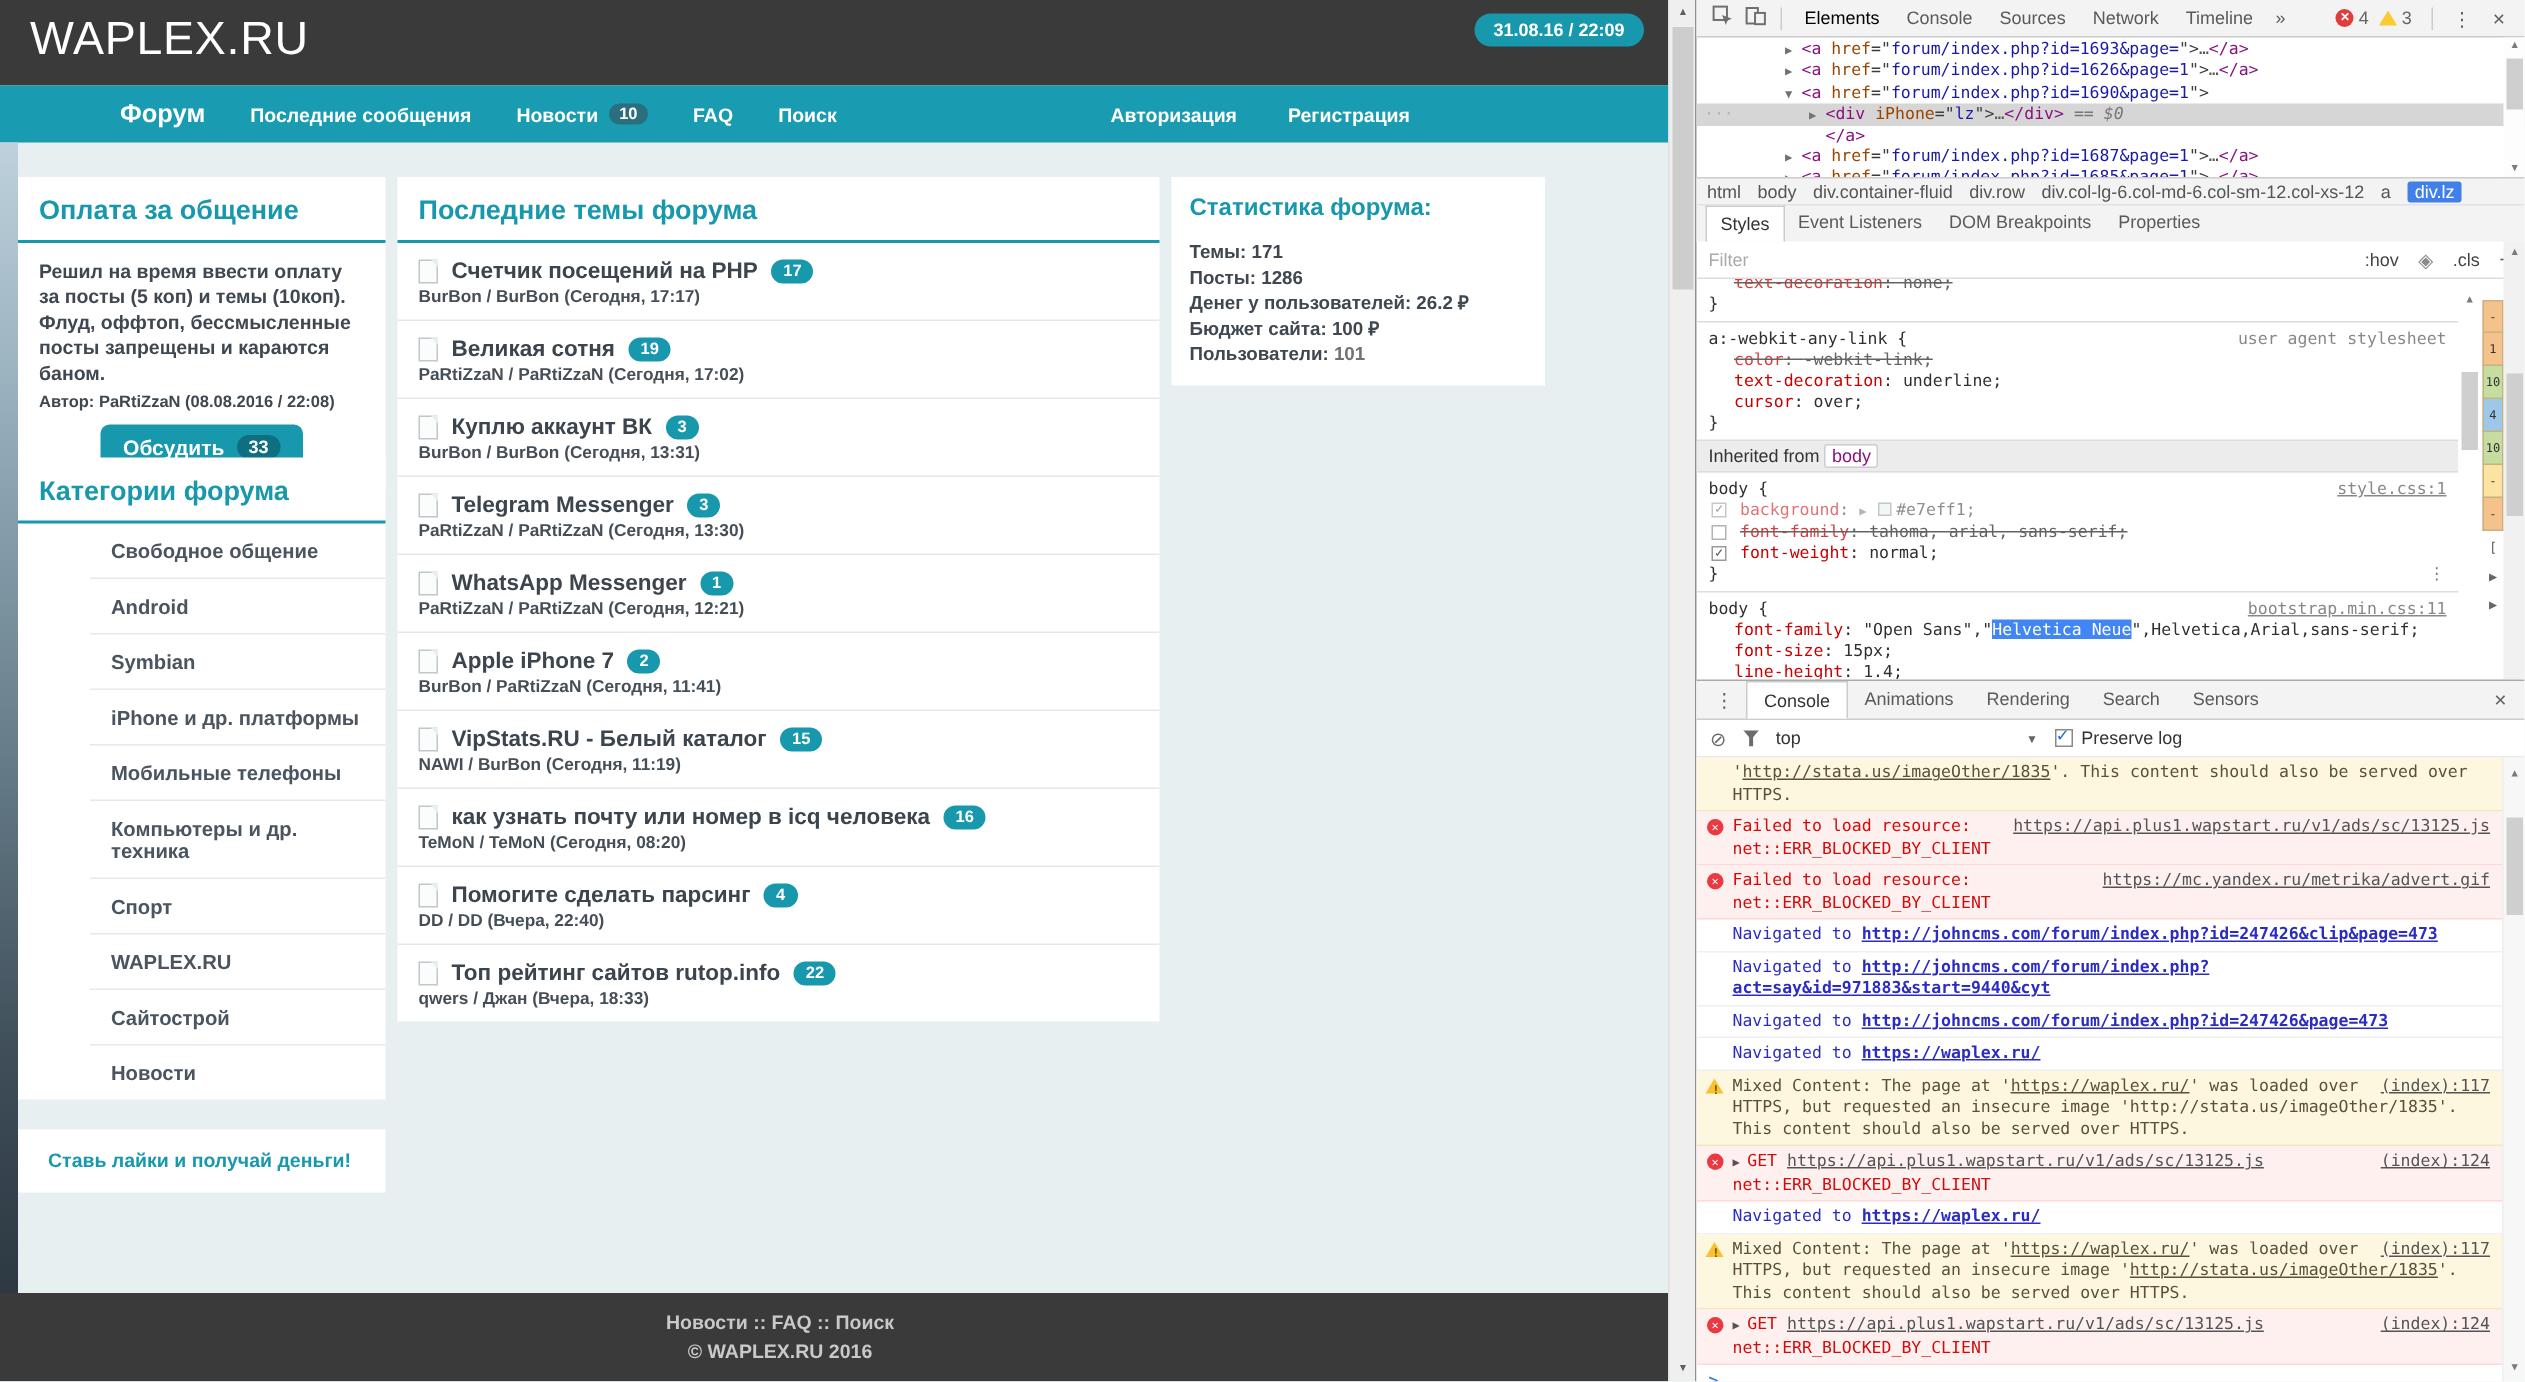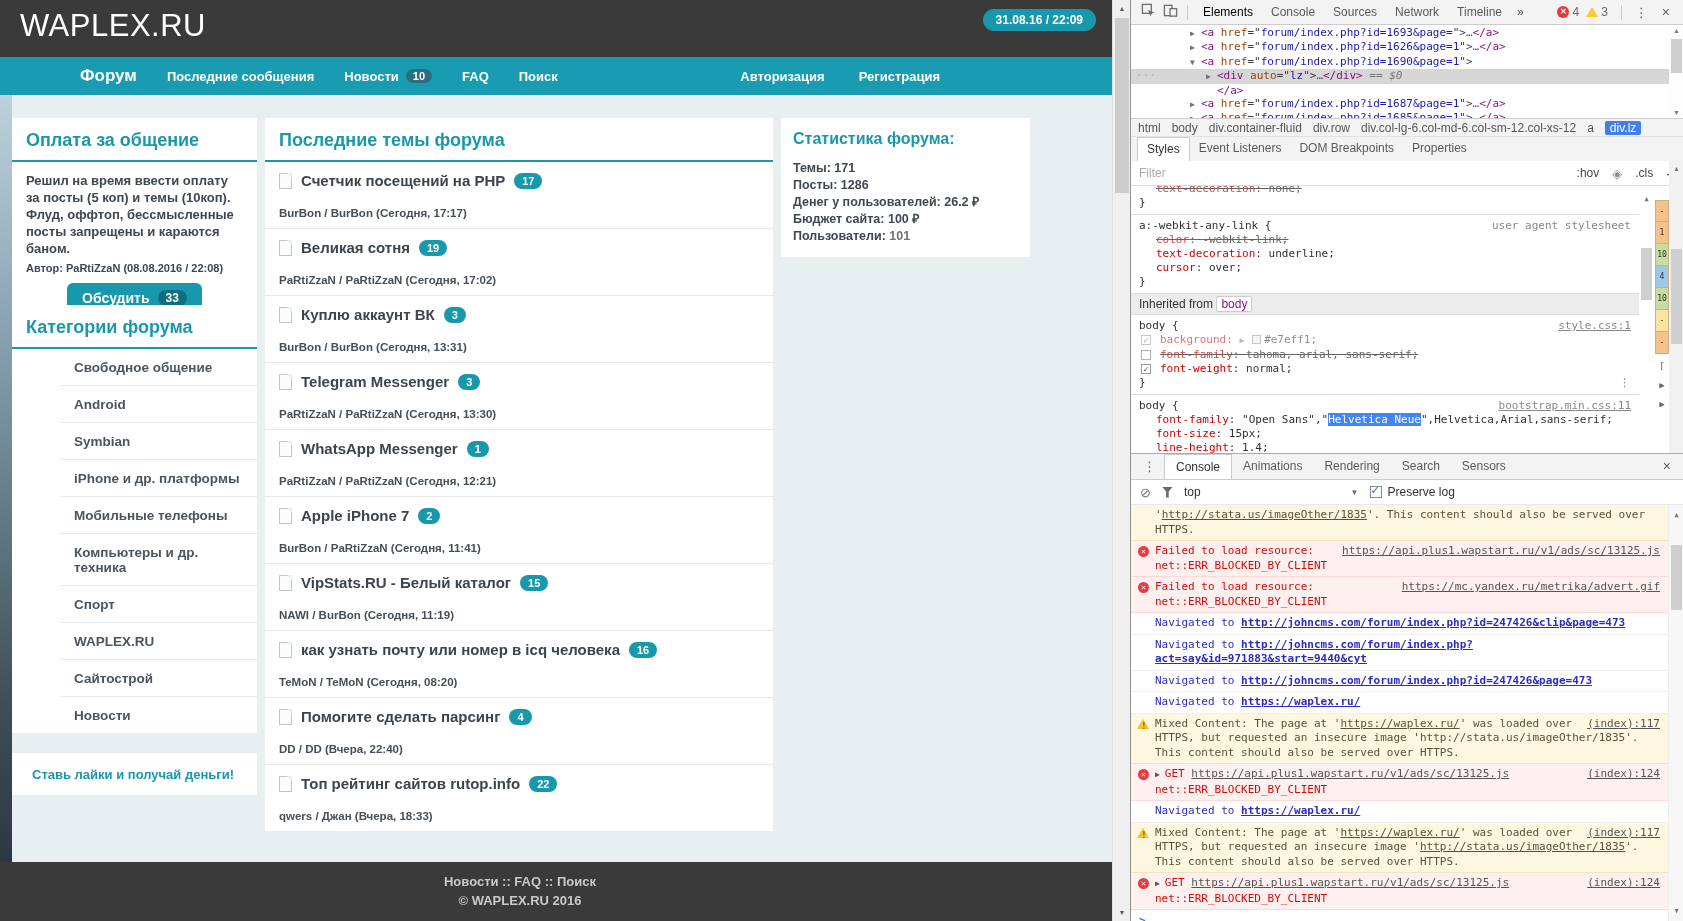--- a/index.html
+++ b/index.html
@@ -37,21 +37,21 @@
   .promo-panel { padding:12px 20px; }
   .promo-link { color:#1898ac; font-size:13px; font-weight:700; text-decoration:none; cursor:pointer; }
 
   .topic-row { padding:10px 14px 9px; border-top:1px solid #e7e7e7; }
   .topic-row:first-child { border-top:none; }
   .topic-line { display:flex; align-items:center; gap:9px; }
   .doc-icon { width:13px; height:16px; border:1px solid #bfc7cb; background:#fbfcfc; position:relative; flex:none; }
   .doc-icon::after { content:""; position:absolute; right:-1px; top:-1px; border-style:solid; border-width:0 5px 5px 0; border-color:transparent #e7eff1 transparent transparent; }
   .topic-title { font-size:15px; font-weight:700; color:#3c454d; cursor:pointer; }
   .reply-badge { background:#1898ac; color:#fff; font-size:11px; font-weight:700; border-radius:9px; padding:2px 8px; }
-  .topic-meta { font-size:11.5px; font-weight:700; color:#464f57; margin-top:18px; }
+  .topic-meta { font-size:11.5px; font-weight:700; color:#464f57; margin-top:3px; }
 
   .stats-title { color:#1898ac; font-size:16px; font-weight:700; padding:12px 12px 9px; }
   .stats-body { padding:3px 12px 12px; }
   .stat-row { font-size:12.5px; font-weight:700; color:#3f4850; line-height:17px; }
   .stat-link { color:#737373; cursor:pointer; }
 
   .p-footer { position:absolute; left:0; bottom:0; width:1112px; height:59px; background:#3a3a3a; }
   .footer-inner { width:1040px; padding-top:10px; text-align:center; color:#c9c9c9; font-size:13px; font-weight:700; line-height:19px; }
 
   
@@ -381,21 +381,21 @@
       </span>
       <span class="tsep"></span>
       <span class="kebab">⋮</span>
       <span class="dt-close">×</span>
     </div>
 
     <div class="el-pane" id="el-tree">
         <div class="trow" style="padding-left: 59px;"><span class="arr">▶</span><span class="tk-tag">&lt;a</span><span class="tk-attr"> href</span><span class="tk-pun">="</span><span class="tk-val">forum/index.php?id=1693&amp;page=</span><span class="tk-pun">"&gt;</span><span class="tk-txt">…</span><span class="tk-tag">&lt;/a&gt;</span></div>
         <div class="trow" style="padding-left: 59px;"><span class="arr">▶</span><span class="tk-tag">&lt;a</span><span class="tk-attr"> href</span><span class="tk-pun">="</span><span class="tk-val">forum/index.php?id=1626&amp;page=1</span><span class="tk-pun">"&gt;</span><span class="tk-txt">…</span><span class="tk-tag">&lt;/a&gt;</span></div>
         <div class="trow" style="padding-left: 59px;"><span class="arr">▼</span><span class="tk-tag">&lt;a</span><span class="tk-attr"> href</span><span class="tk-pun">="</span><span class="tk-val">forum/index.php?id=1690&amp;page=1</span><span class="tk-pun">"&gt;</span></div>
-        <div class="trow selected" style="padding-left: 75px;"><span class="guide-dots">···</span><span class="arr">▶</span><span class="tk-tag">&lt;div</span><span class="tk-attr"> auto</span><span class="tk-pun">="</span><span class="tk-val">lz</span><span class="tk-pun">"&gt;</span><span class="tk-txt">…</span><span class="tk-tag">&lt;/div&gt;</span><span class="tk-anno"> == $0</span></div>
+        <div class="trow selected" style="padding-left: 75px;"><span class="guide-dots">···</span><span class="arr">▶</span><span class="tk-tag">&lt;div</span><span class="tk-attr"> iPhone</span><span class="tk-pun">="</span><span class="tk-val">lz</span><span class="tk-pun">"&gt;</span><span class="tk-txt">…</span><span class="tk-tag">&lt;/div&gt;</span><span class="tk-anno"> == $0</span></div>
         <div class="trow" style="padding-left: 86px;"><span class="tk-tag">&lt;/a&gt;</span></div>
         <div class="trow" style="padding-left: 59px;"><span class="arr">▶</span><span class="tk-tag">&lt;a</span><span class="tk-attr"> href</span><span class="tk-pun">="</span><span class="tk-val">forum/index.php?id=1687&amp;page=1</span><span class="tk-pun">"&gt;</span><span class="tk-txt">…</span><span class="tk-tag">&lt;/a&gt;</span></div>
         <div class="trow" style="padding-left: 59px;"><span class="arr">▶</span><span class="tk-tag">&lt;a</span><span class="tk-attr"> href</span><span class="tk-pun">="</span><span class="tk-val">forum/index.php?id=1685&amp;page=1</span><span class="tk-pun">"&gt;</span><span class="tk-txt">…</span><span class="tk-tag">&lt;/a&gt;</span></div>
       </div>
     <div class="el-scroll">
       <div class="mini-arr" style="top:2px;">▲</div>
       <div class="mini-thumb" style="top:14px; height:34px;"></div>
       <div class="mini-arr" style="bottom:2px;">▼</div>
     </div>
 

